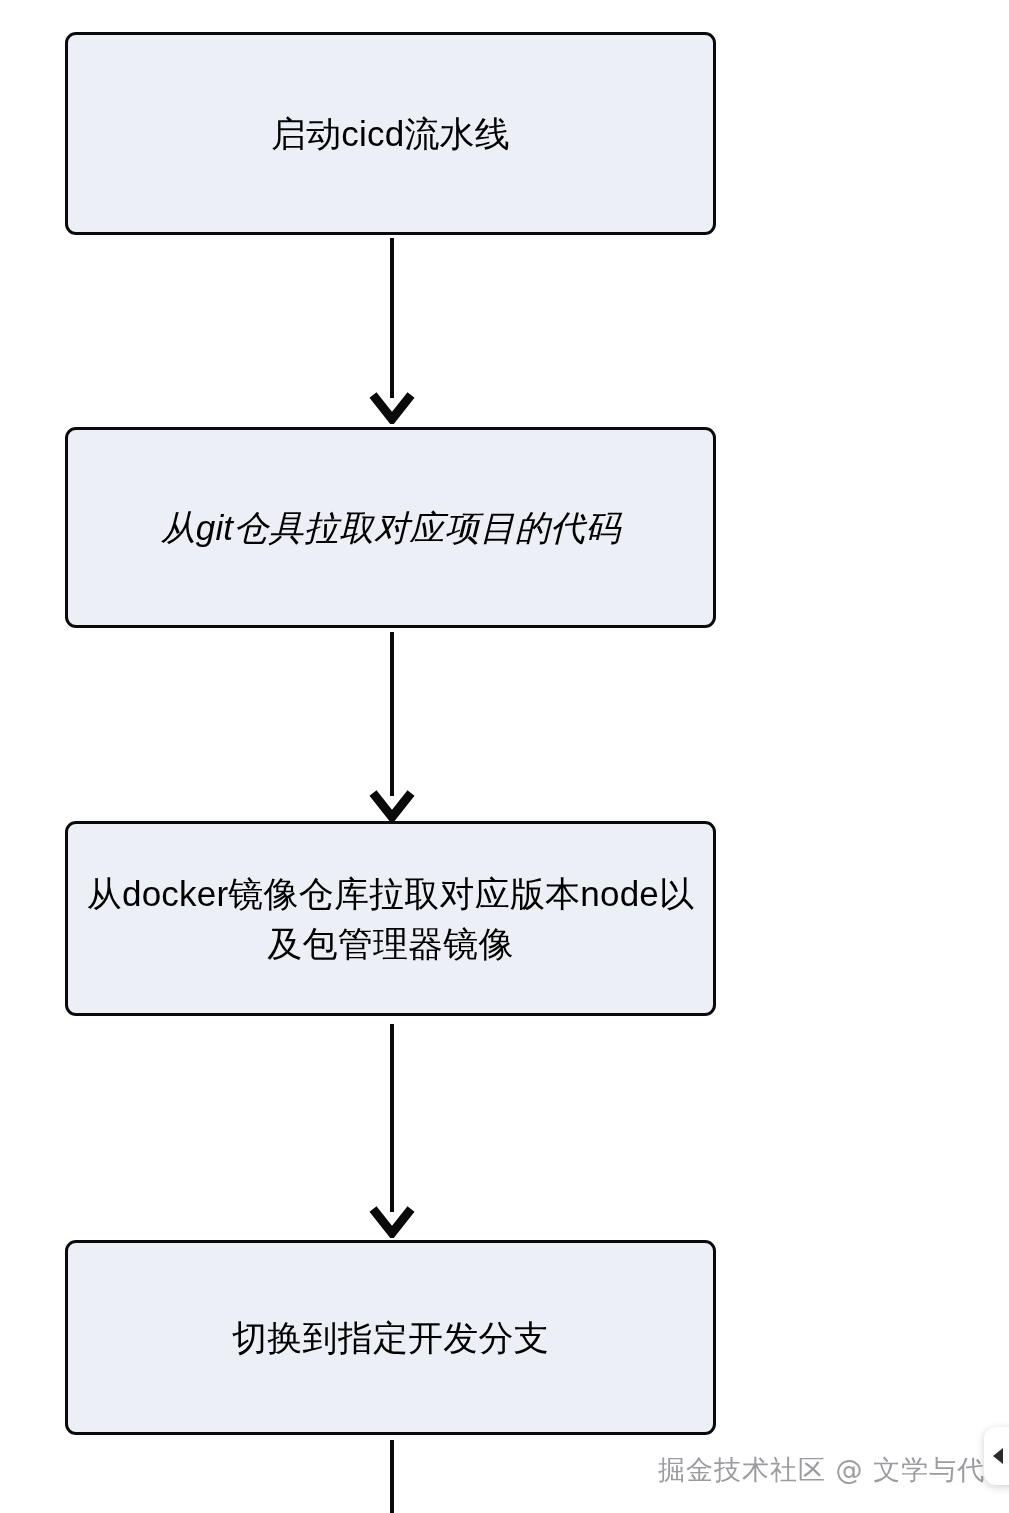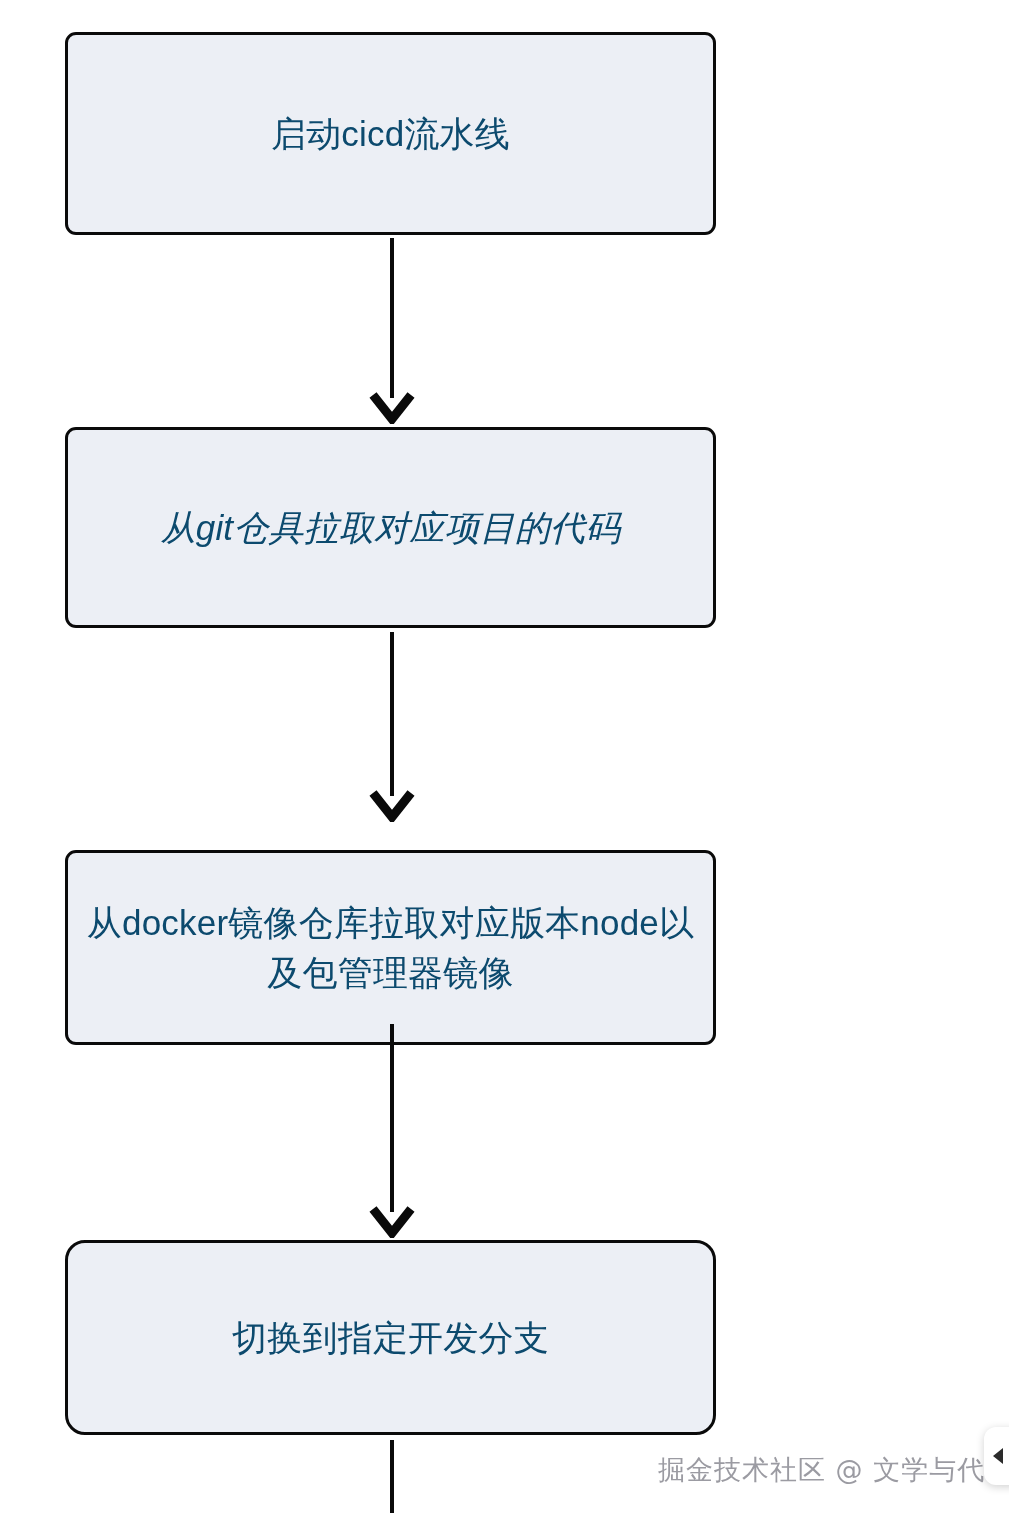--- a/index.html
+++ b/index.html
@@ -27,30 +27,30 @@
     border: 3px solid #0a0a0a;
     border-radius: 11px;
     display: flex;
     align-items: center;
     justify-content: center;
     text-align: center;
   }
   .node-label {
     font-size: 35px;
     line-height: 1.42;
-    color: #0c4a6e;
+    color: #000000;
     letter-spacing: 0.2px;
     padding: 0 14px;
     white-space: pre-line;
     font-weight: 400;
   }
   #node-1 { top: 32px;   height: 203px; }
   #node-2 { top: 427px;  height: 201px; font-style: italic; }
-  #node-3 { top: 850px;  height: 195px; }
-  #node-4 { top: 1240px; height: 195px; border-radius: 20px; }
+  #node-3 { top: 821px;  height: 195px; }
+  #node-4 { top: 1240px; height: 195px; }
 
   .edge {
     position: absolute;
     left: 387px;
     width: 9px;
   }
   .edge-line {
     position: absolute;
     left: 3px;
     top: 0;

